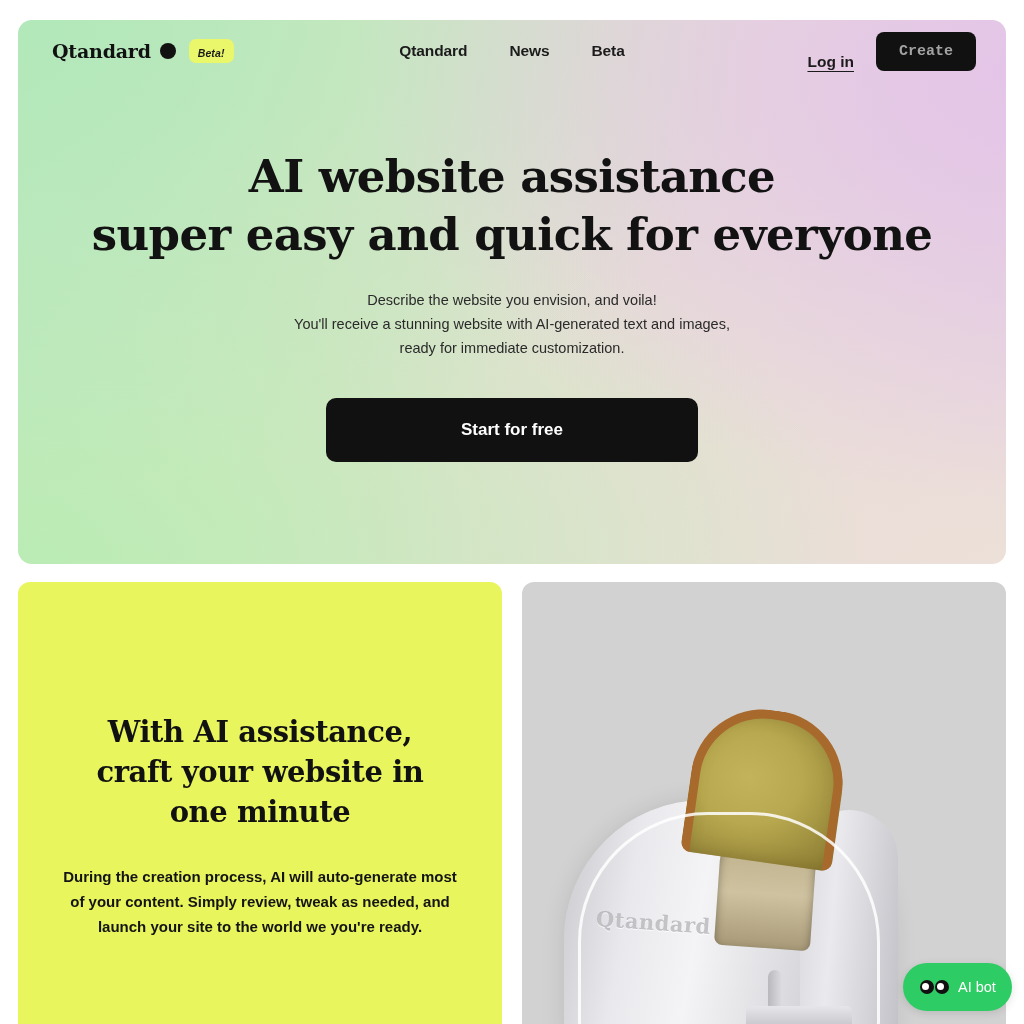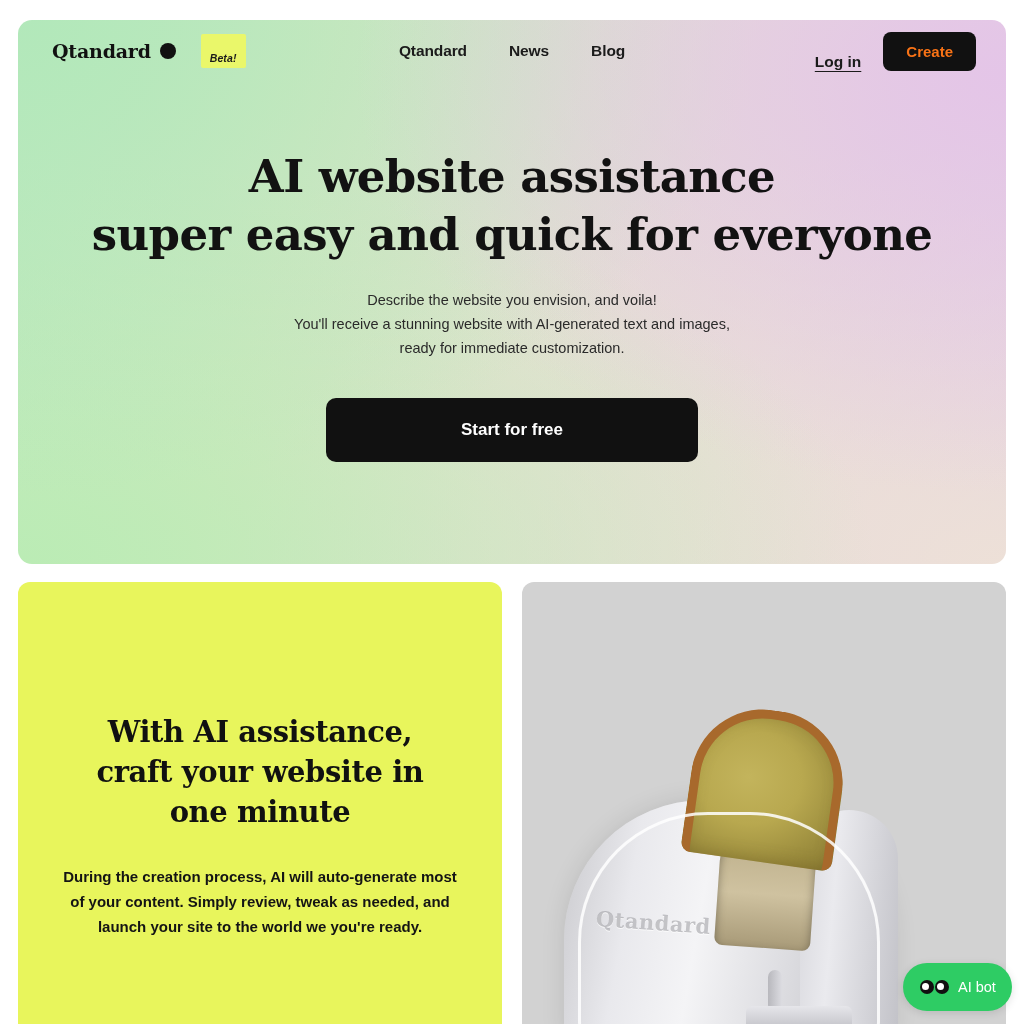--- a/index.html
+++ b/index.html
@@ -61,28 +61,28 @@
     letter-spacing: -0.2px;
   }
   .brand-dot {
     width: 16px;
     height: 16px;
     border-radius: 50%;
     background: #111111;
     display: inline-block;
   }
   .beta-badge {
-    margin-left: 16px;
+    margin-left: 4px;
     background: #eaf76a;
     color: #1a1a1a;
     font-size: 10.5px;
     font-weight: 700;
     font-style: italic;
-    padding: 18px 9px 4px;
-    border-radius: 2px;
+    padding: 8px 9px 4px;
+    border-radius: 7px;
     letter-spacing: 0.1px;
   }
 
   .nav-links {
     position: absolute;
     left: 0; right: 0;
     display: flex;
     justify-content: center;
     gap: 42px;
   }
@@ -105,28 +105,28 @@
   .login-link {
     font-size: 15.5px;
     font-weight: 600;
     color: #1b1b1b;
     text-decoration: underline;
     text-underline-offset: 4px;
     cursor: pointer;
   }
   .create-btn {
     background: #111111;
-    color: #f97316;
+    color: #a3a3a3;
     font-size: 15px;
     font-weight: 700;
     border: none;
     border-radius: 8px;
     padding: 11px 23px;
     cursor: pointer;
-    font-family: Liberation Sans, sans-serif;
+    font-family: Liberation Mono, monospace;
   }
 
   
   .hero-content {
     position: absolute;
     left: 0; right: 0;
     top: 128px;
     text-align: center;
   }
   .hero-title {
@@ -361,21 +361,21 @@
 
       <div class="brand">
         <span class="brand-name">Qtandard</span>
         <span class="brand-dot"></span>
         <span class="beta-badge">Beta!</span>
       </div>
 
       <div class="nav-links">
         <span class="nav-link">Qtandard</span>
         <span class="nav-link">News</span>
-        <span class="nav-link">Blog</span>
+        <span class="nav-link">Beta</span>
       </div>
 
       <div class="nav-right">
         <span class="login-link">Log in</span>
         <button class="create-btn">Create</button>
       </div>
 
     </nav>
 
     <div class="hero-content">

